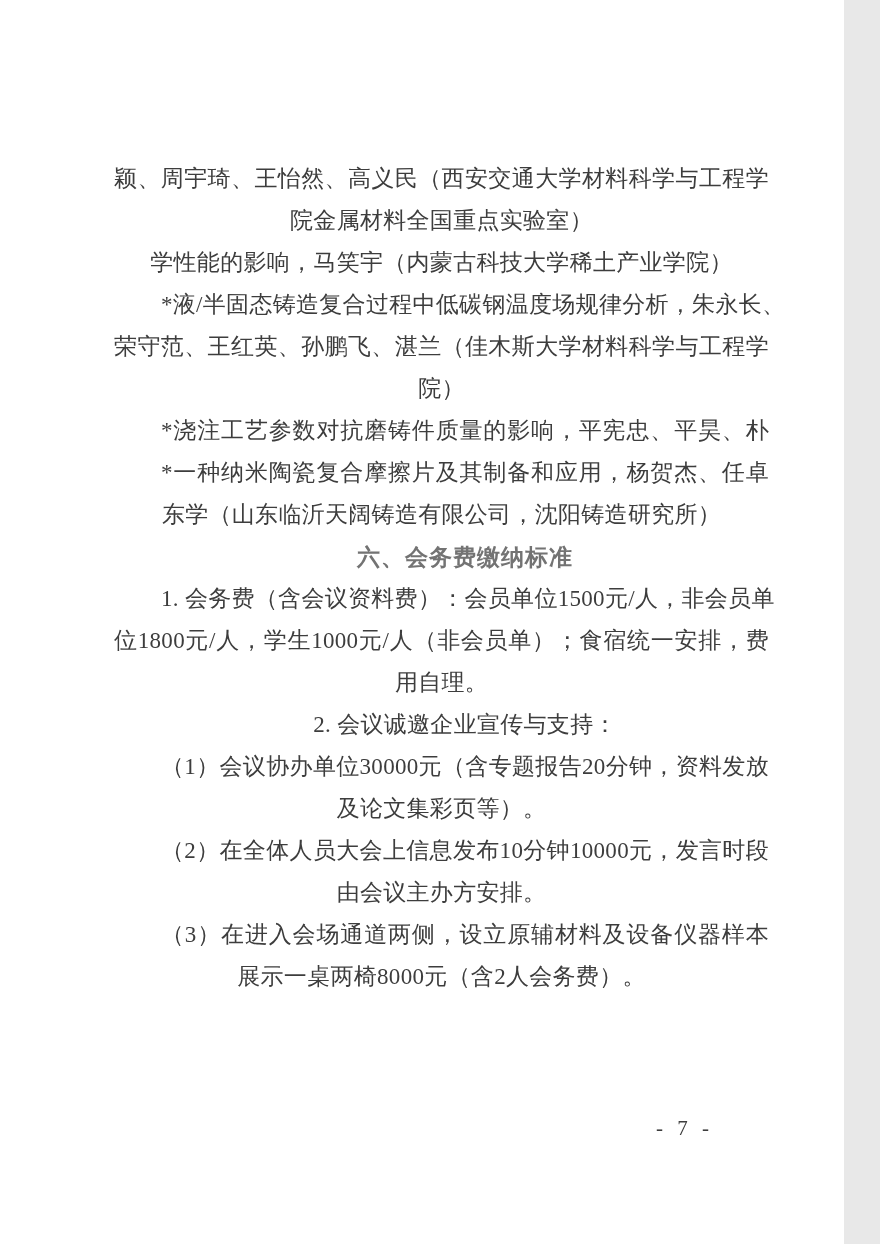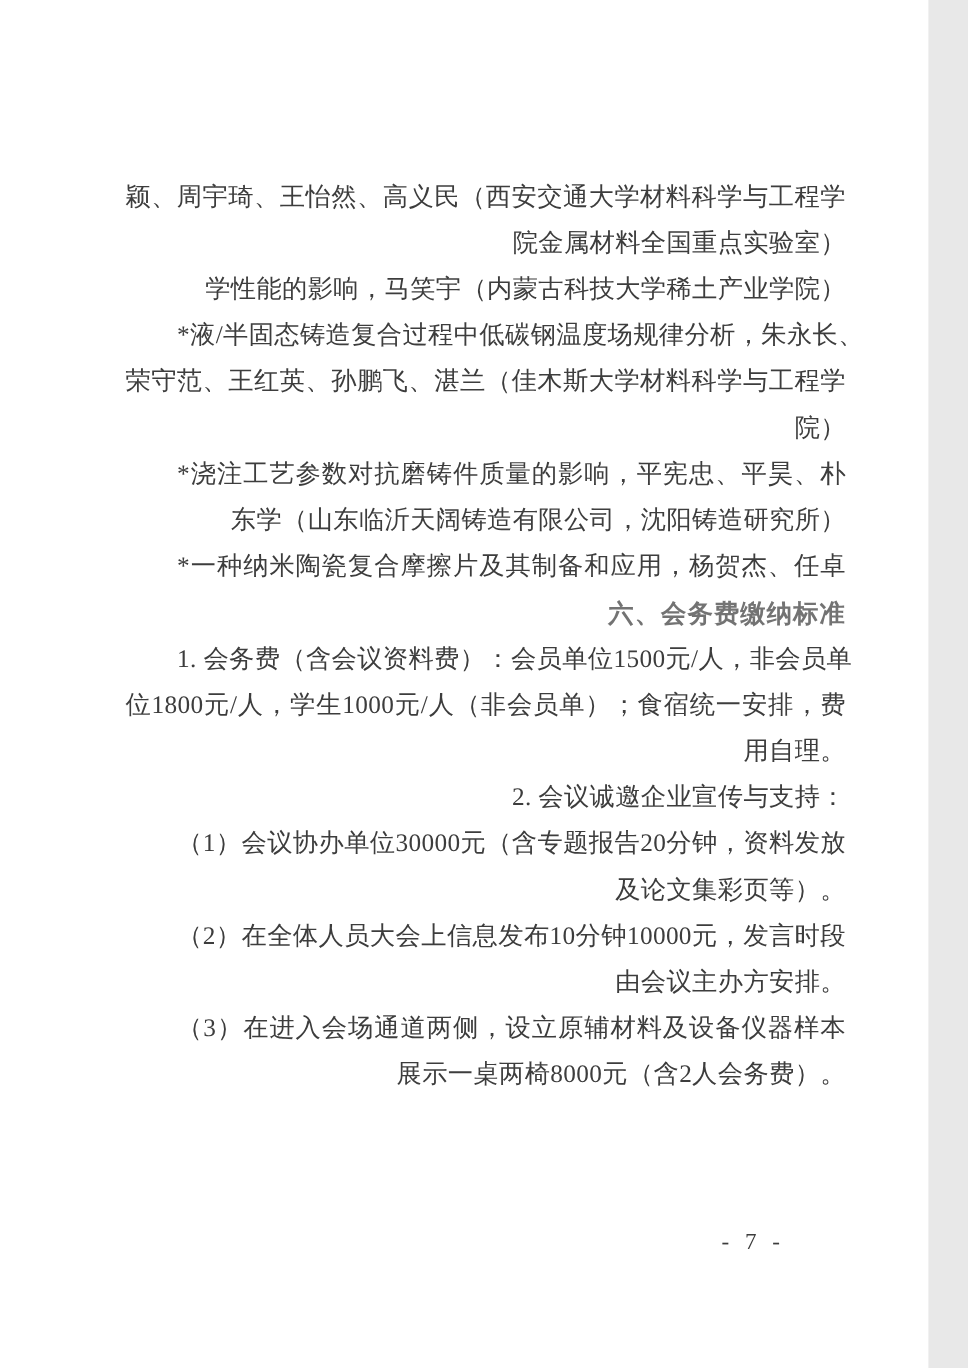--- a/index.html
+++ b/index.html
@@ -20,21 +20,21 @@
     position: absolute;
     left: 114px;
     top: 158px;
     width: 655px;
     font-size: 23px;
   }
   .line {
     height: 42px;
     line-height: 42px;
     white-space: nowrap;
-    text-align: right;
+    text-align: center;
     letter-spacing: 0.3px;
   }
   .line.full {
     text-align: justify;
     text-align-last: justify;
     -moz-text-align-last: justify;
     text-justify: inter-character;
   }
   .line.indent {
     padding-left: 47px;
@@ -65,22 +65,22 @@
 
 <div class="page">
   <div class="text-block">
       <div class="line full"><span>颖、周宇琦、王怡然、高义民（西安交通大学材料科学与工程学</span></div>
       <div class="line"><span>院金属材料全国重点实验室）</span></div>
       <div class="line"><span>学性能的影响，马笑宇（内蒙古科技大学稀土产业学院）</span></div>
       <div class="line indent full"><span>*液/半固态铸造复合过程中低碳钢温度场规律分析，朱永长、</span></div>
       <div class="line full"><span>荣守范、王红英、孙鹏飞、湛兰（佳木斯大学材料科学与工程学</span></div>
       <div class="line"><span>院）</span></div>
       <div class="line indent full"><span>*浇注工艺参数对抗磨铸件质量的影响，平宪忠、平昊、朴</span></div>
+      <div class="line indent full"><span>*一种纳米陶瓷复合摩擦片及其制备和应用，杨贺杰、任卓</span></div>
       <div class="line"><span>东学（山东临沂天阔铸造有限公司，沈阳铸造研究所）</span></div>
-      <div class="line indent full"><span>*一种纳米陶瓷复合摩擦片及其制备和应用，杨贺杰、任卓</span></div>
       <div class="line indent heading"><span>六、会务费缴纳标准</span></div>
       <div class="line indent full"><span>1. 会务费（含会议资料费）：会员单位1500元/人，非会员单</span></div>
       <div class="line full"><span>位1800元/人，学生1000元/人（非会员单）；食宿统一安排，费</span></div>
       <div class="line"><span>用自理。</span></div>
       <div class="line indent"><span>2. 会议诚邀企业宣传与支持：</span></div>
       <div class="line indent full"><span>（1）会议协办单位30000元（含专题报告20分钟，资料发放</span></div>
       <div class="line"><span>及论文集彩页等）。</span></div>
       <div class="line indent full"><span>（2）在全体人员大会上信息发布10分钟10000元，发言时段</span></div>
       <div class="line"><span>由会议主办方安排。</span></div>
       <div class="line indent full"><span>（3）在进入会场通道两侧，设立原辅材料及设备仪器样本</span></div>

